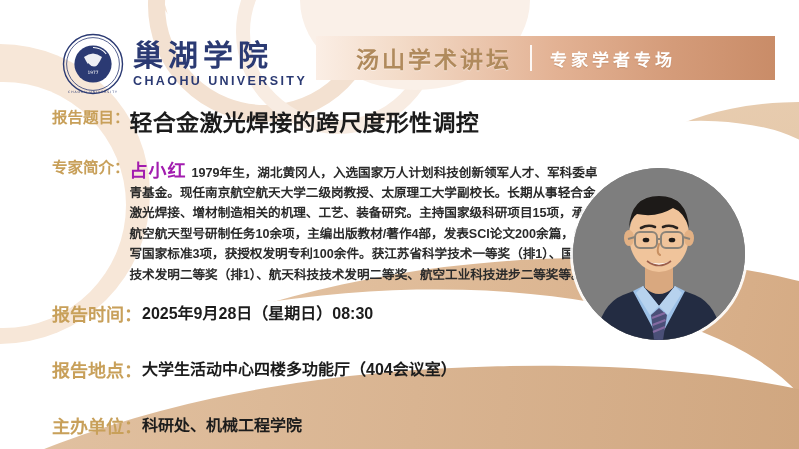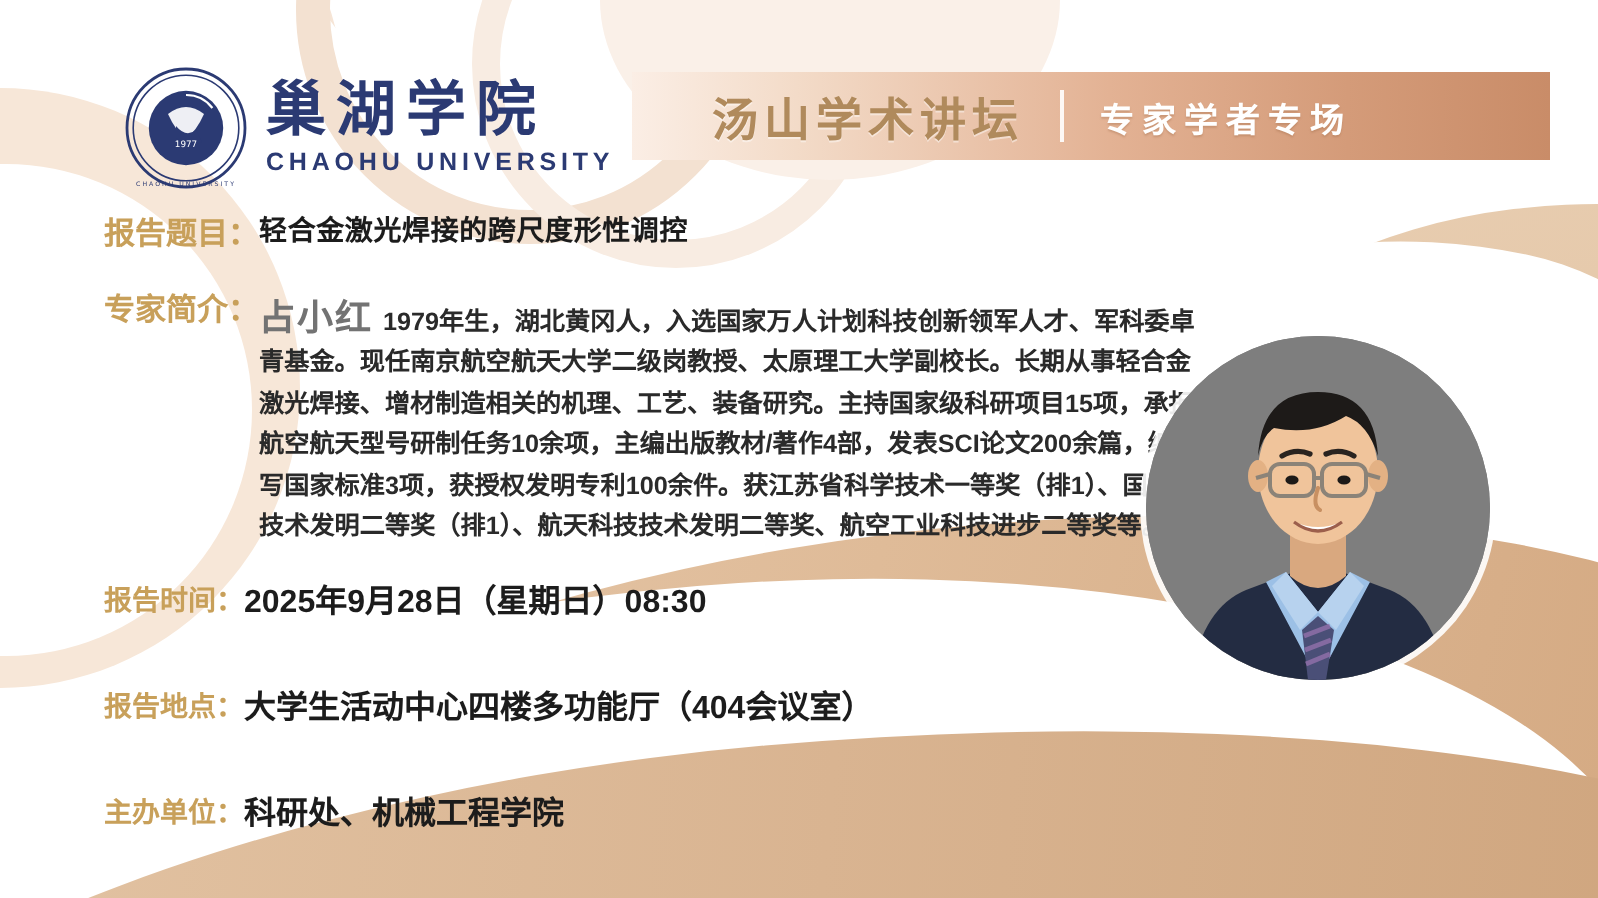--- a/index.html
+++ b/index.html
@@ -146,38 +146,38 @@
   .row{display:flex;align-items:flex-start;padding:0 0 0 16px;}
   .label{
     color:#c8a05a;font-size:15.5px;font-weight:700;
     flex:0 0 auto;white-space:nowrap;line-height:1.55;
   }
   .value{
     color:#1c1c1c;font-size:16px;font-weight:700;line-height:1.55;
   }
 
   .title-row{margin-top:2px;}
-  .title-row .value{font-size:14px;letter-spacing:.3px;font-family:Liberation Serif, serif;}
+  .title-row .value{font-size:23px;letter-spacing:.3px;}
 
   .bio-row{margin-top:14px;}
   .bio-body{max-width:468px;}
   .bio-name{
-    font-size:18px;font-weight:700;color:#737373;letter-spacing:1px;
+    font-size:18px;font-weight:700;color:#a21caf;letter-spacing:1px;
     margin-right:5px;
     margin-top:47px;
   }
   .bio-text{
     font-size:12.6px;font-weight:700;color:#2a2a2a;
     line-height:1.62;text-align:justify;
     text-indent:0;
   }
 
   .info{margin-top:17px;}
   .info .row{margin-top:28px;}
-  .info .label{font-size:14px;}
+  .info .label{font-size:18px;}
   .info .value{font-size:16px;}
   .info .row:first-child{margin-top:0;}
 
   
   .portrait{
     position:absolute;left:573px;top:168px;
     width:172px;height:172px;border-radius:50%;
     overflow:hidden;z-index:9;
     background:#7d7d7d;
     box-shadow:0 0 0 3px rgba(255,255,255,.9);

